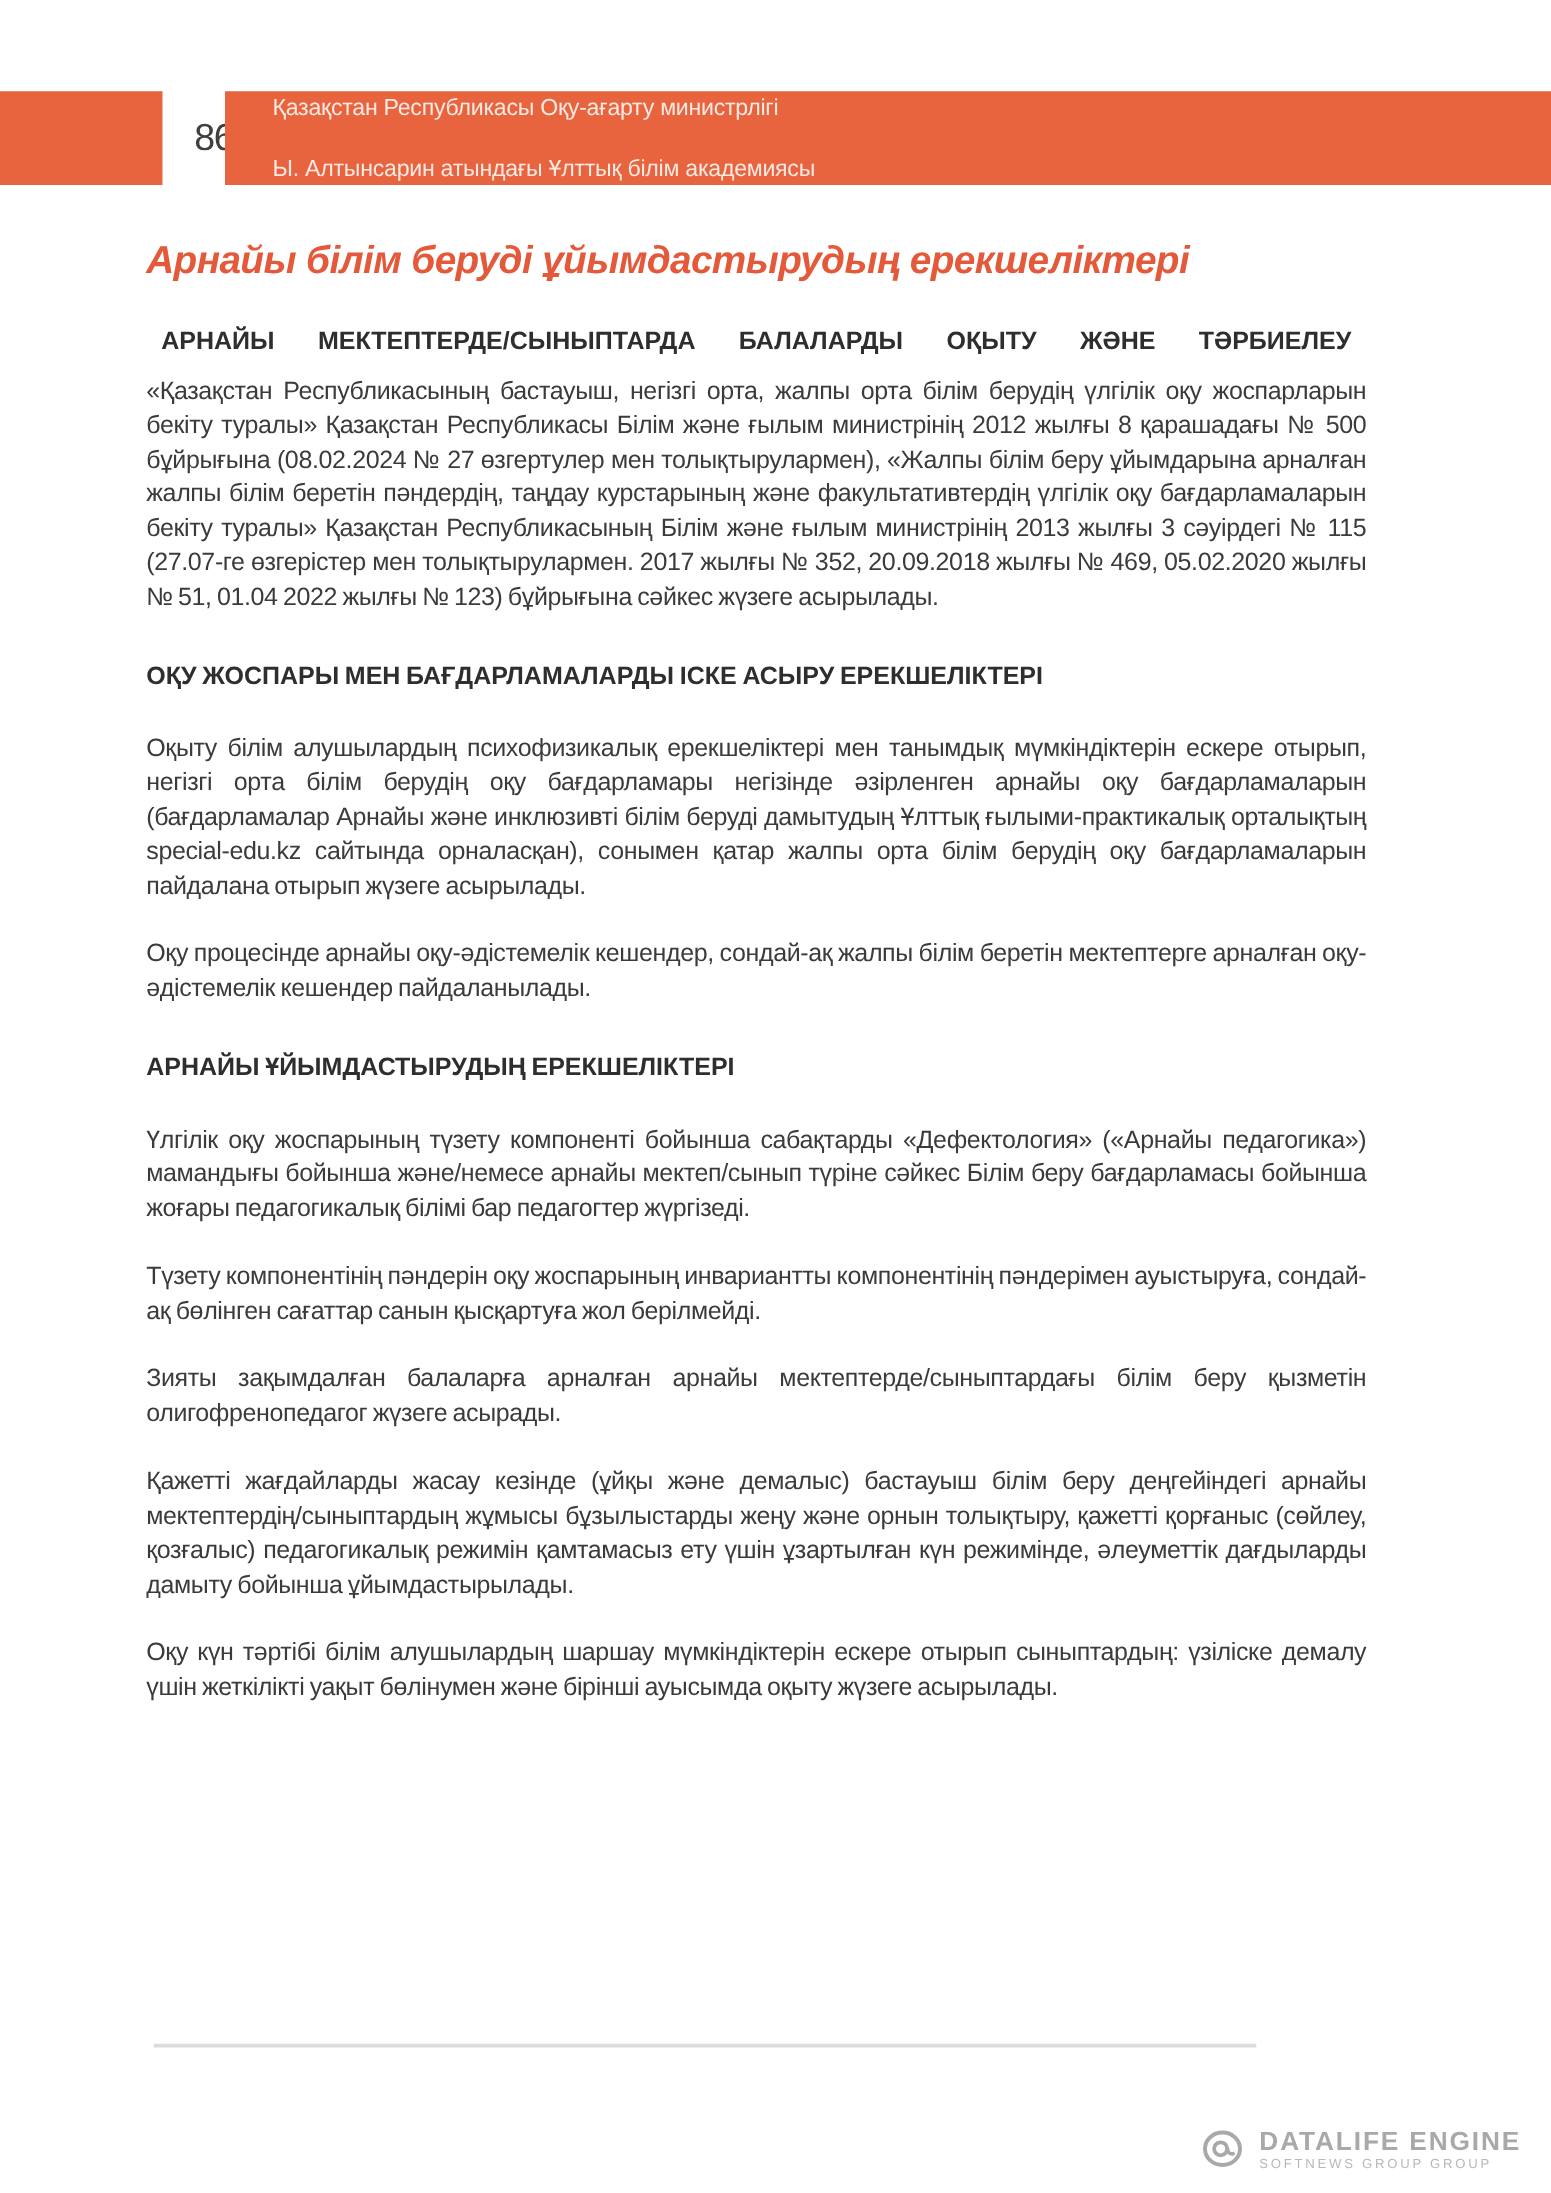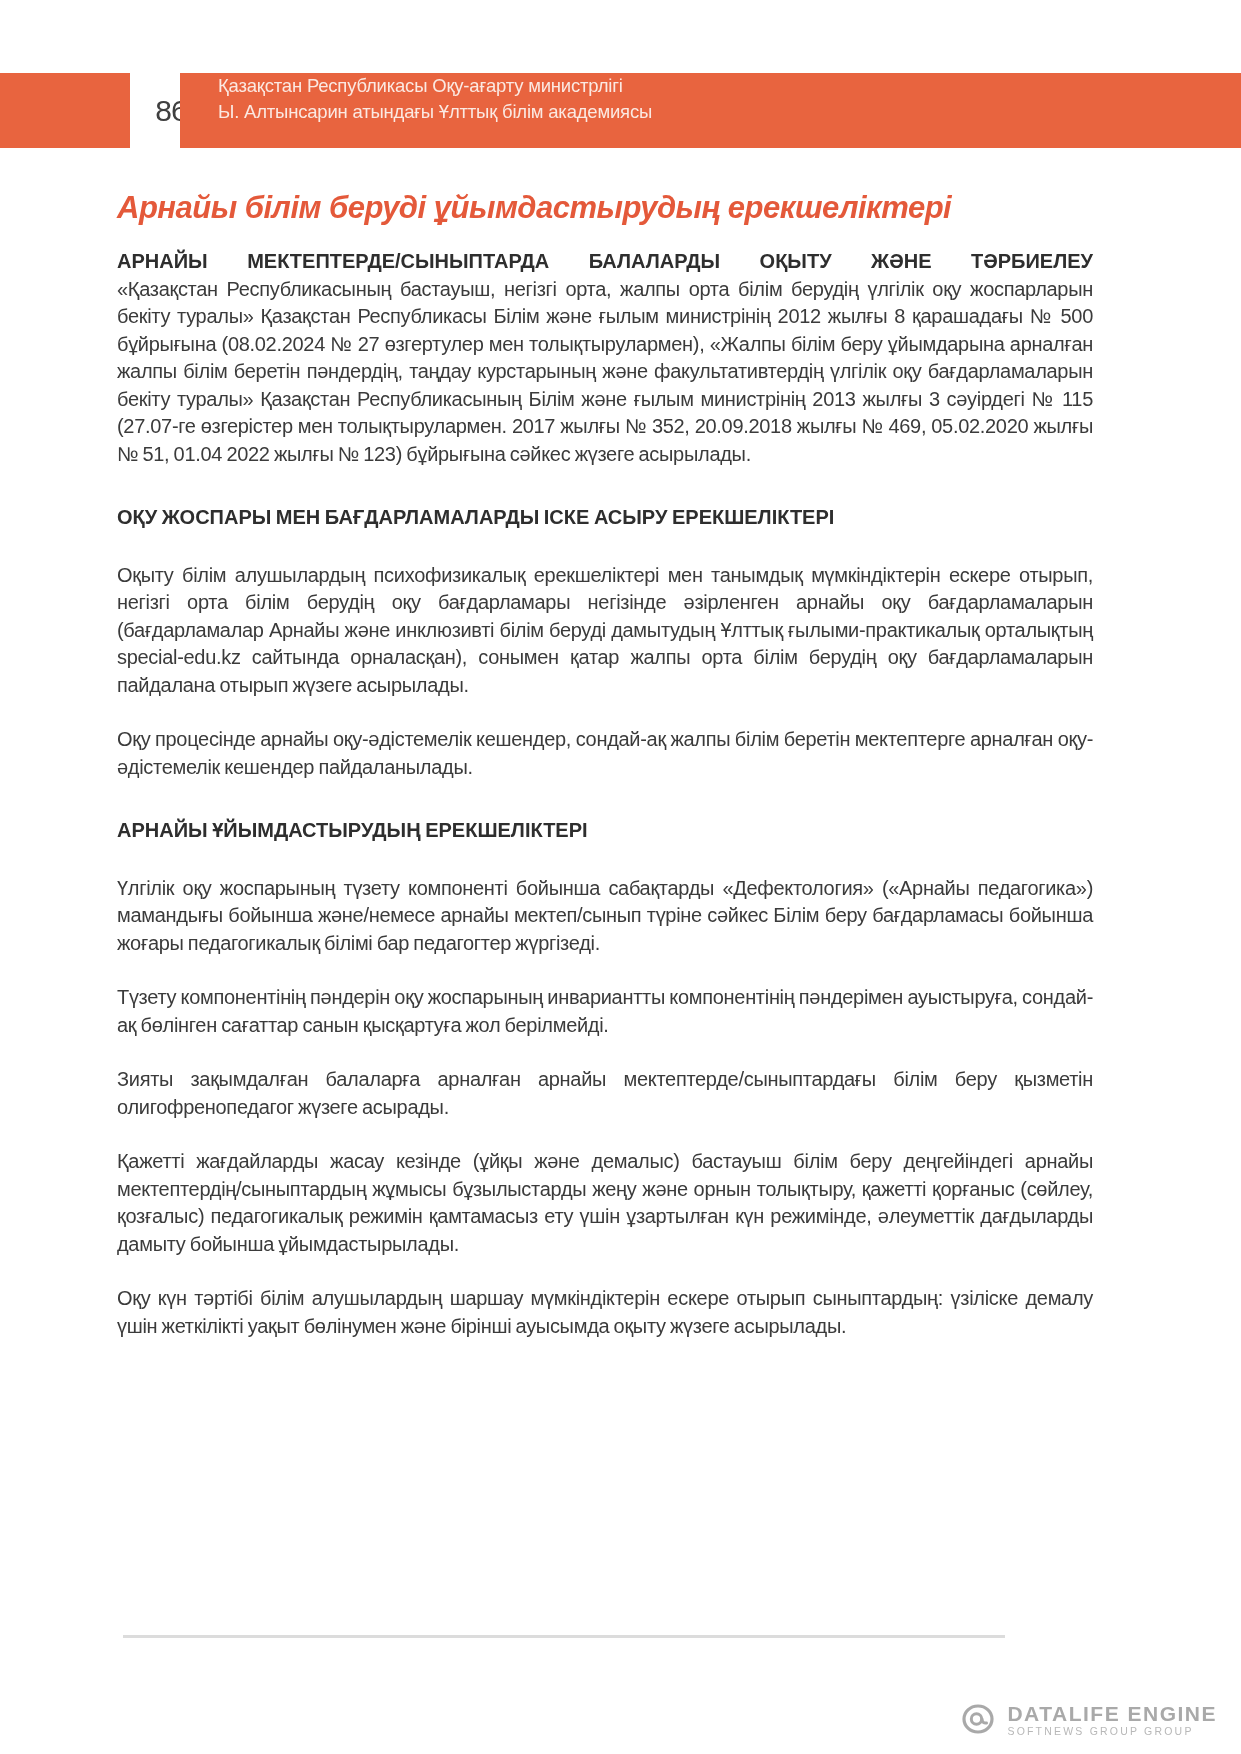--- a/index.html
+++ b/index.html
@@ -30,21 +30,21 @@
     letter-spacing: -1px;
     padding-left: 16px;
   }
   .header-banner {
     position: absolute;
     left: 180px; top: 73px;
     right: 0; height: 75px;
     background: #e8643f;
     display: flex;
     flex-direction: column;
-    justify-content: flex-start;
+    justify-content: space-between;
     padding-left: 38px;
     box-sizing: border-box;
   }
   .header-banner .org-line {
     color: #fbe9e2;
     font-size: 18.5px;
     line-height: 26px;
     letter-spacing: -0.2px;
     font-weight: 400;
   }
@@ -76,21 +76,21 @@
     margin: 27px 0;
     text-align: justify;
   }
   .section-heading {
     font-weight: 700;
     color: #2e2e2e;
     margin: 36px 0 30px 0;
     letter-spacing: 0;
   }
   .section-heading.first {
-    margin: 0;
+    margin: 12px;
     text-align: justify;
     text-align-last: justify;
   }
   .section-heading.first + p { margin-top: 0; }
   .content .lead { margin-top: 0; }
 
   
   .bottom-divider {
     position: absolute;
     left: 123px; top: 1635px;

